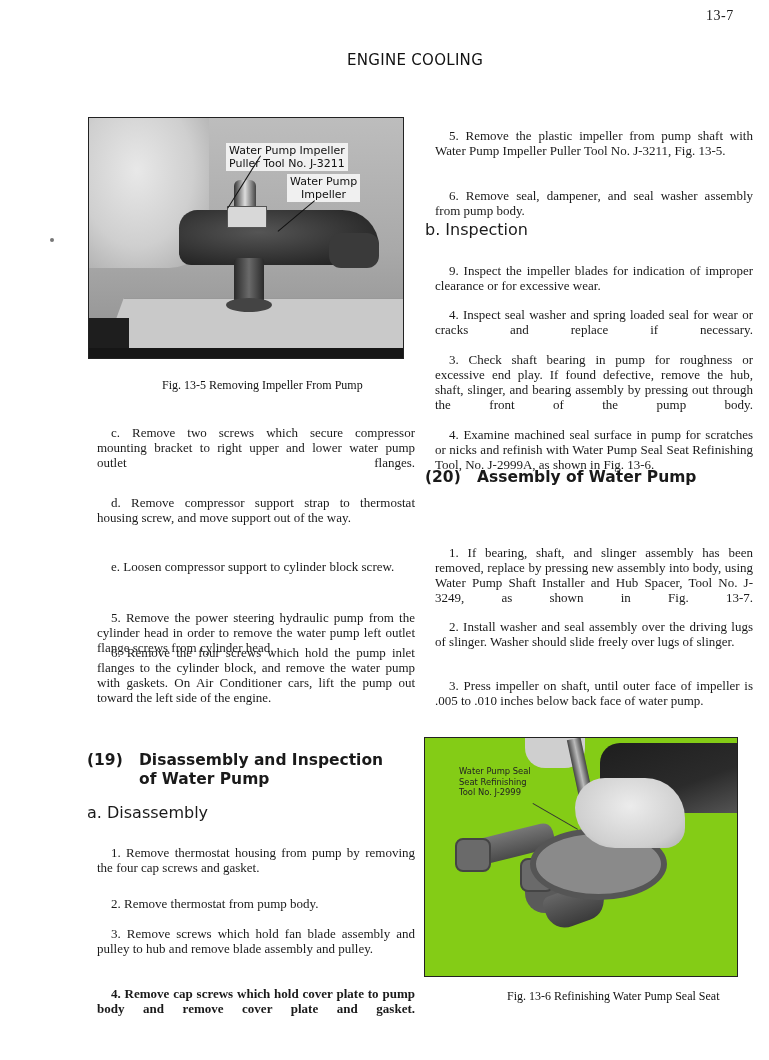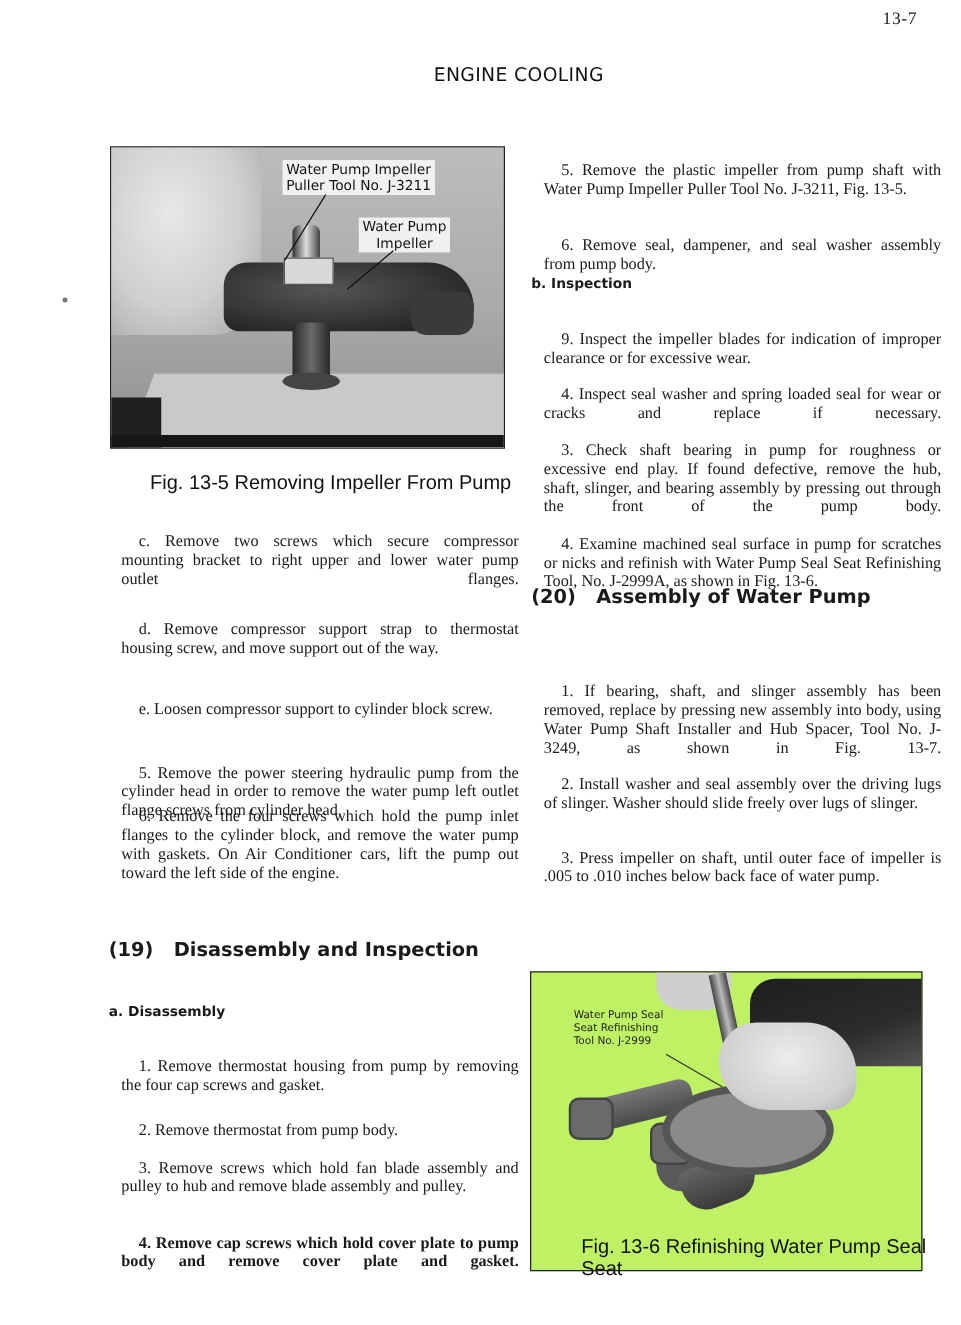--- a/index.html
+++ b/index.html
@@ -11,22 +11,22 @@
   .abs { position: absolute; }
   .page-num { left: 706px; top: 8px; font-size: 14px; letter-spacing: 0.5px; }
   .running-head {
     left: 0; width: 830px; top: 51px; text-align: center;
     font-family: "DejaVu Sans", sans-serif; font-size: 15px; letter-spacing: 0.3px; color: #111;
   }
   .speck { left: 50px; top: 238px; width: 4px; height: 4px; border-radius: 2px; background: #777; }
 
   .para { font-size: 13px; line-height: 15px; text-align: justify; text-indent: 14px; margin: 12px; }
   .para.last-justify { text-align-last: justify; }
-  .caption { font-family: Liberation Sans, sans-serif; font-size: 16px; color: #111; }
-  .subhead { font-family: "DejaVu Sans", sans-serif; font-weight: bold; font-size: 11px; }
+  .caption { font-family: Liberation Serif, serif; font-size: 12px; color: #111; margin-left: 42px; }
+  .subhead { font-family: "DejaVu Sans", sans-serif; font-weight: normal; font-size: 16px; }
   .sechead { font-family: "DejaVu Sans", sans-serif; font-weight: bold; font-size: 15.5px; line-height: 19px; }
   .sechead .num { display: inline-block; width: 52px; }
   .sechead .cont { padding-left: 52px; display: block; }
 
   
   .fig1 {
     left: 88px; top: 117px; width: 316px; height: 242px;
     border: 1px solid #222; box-sizing: border-box; overflow: hidden;
     background: linear-gradient(180deg, #bdbdbd 0%, #a9a9a9 55%, #8f8f8f 100%);
   }
@@ -64,28 +64,28 @@
   }
   .fig1 .tool-bar {
     position: absolute; left: 138px; top: 88px; width: 38px; height: 20px;
     background: #d8d8d8; border: 1px solid #555;
   }
   .fig1 .label-box {
     position: absolute; background: rgba(245,245,245,0.92);
     font-family: "DejaVu Sans", sans-serif; font-size: 11px; line-height: 13px; color: #111;
     text-align: center; padding: 1px 3px;
   }
-  .fig1 .lbl-a { left: 137px; top: 10px; }
+  .fig1 .lbl-a { left: 137px; top: 25px; }
   .fig1 .lbl-b { left: 198px; top: 56px; }
   .leader { position: absolute; height: 1px; background: #111; transform-origin: 0 0; }
 
   
   .fig2 {
     left: 424px; top: 737px; width: 314px; height: 240px;
-    border: 1.5px solid #222; box-sizing: border-box; overflow: hidden; background: #bef264; margin-top: 40px;
+    border: 1.5px solid #222; box-sizing: border-box; overflow: hidden; background: #84cc16;
   }
   .fig2 .sleeve {
     position: absolute; left: 175px; top: 5px; width: 140px; height: 70px;
     background: linear-gradient(160deg, #1e1e1e 0%, #2b2b2b 60%, #555 100%);
     border-radius: 20px 0 0 30px;
   }
   .fig2 .hand {
     position: absolute; left: 150px; top: 40px; width: 110px; height: 70px;
     background: radial-gradient(ellipse at 50% 40%, #ececec 0%, #cfcfcf 70%, #b0b0b0 100%);
     border-radius: 30px 40px 20px 40px;
@@ -163,20 +163,21 @@
 <div class="abs caption" style="left:120px; top:378px;">Fig. 13-5  Removing Impeller From Pump</div>
 
 <p class="abs para col-left last-justify" style="top:413px;">c. Remove two screws which secure compressor mounting bracket to right upper and lower water pump outlet flanges.</p>
 <p class="abs para col-left" style="top:483px;">d. Remove compressor support strap to thermostat housing screw, and move support out of the way.</p>
 <p class="abs para col-left" style="top:547px;">e. Loosen compressor support to cylinder block screw.</p>
 <p class="abs para col-left" style="top:598px;">5. Remove the power steering hydraulic pump from the cylinder head in order to remove the water pump left outlet flange screws from cylinder head.</p>
 <p class="abs para col-left" style="top:633px;">6. Remove the four screws which hold the pump inlet flanges to the cylinder block, and remove the water pump with gaskets. On Air Conditioner cars, lift the pump out toward the left side of the engine.</p>
 
 <div class="abs sechead col-left" style="top:751px; left:87px;">
   <span class="num">(19)</span><span>Disassembly and Inspection</span>
+  <span class="cont">of Water Pump</span>
 </div>
 <div class="abs subhead" style="left:87px; top:803px;">a. Disassembly</div>
 
 <p class="abs para col-left" style="top:833px;">1. Remove thermostat housing from pump by removing the four cap screws and gasket.</p>
 <p class="abs para col-left" style="top:884px;">2. Remove thermostat from pump body.</p>
 <p class="abs para col-left" style="top:914px;">3. Remove screws which hold fan blade assembly and pulley to hub and remove blade assembly and pulley.</p>
 <p class="abs para col-left last-justify" style="top:974px;font-weight:bold;">4. Remove cap screws which hold cover plate to pump body and remove cover plate and gasket.</p>
 
 <p class="abs para col-right" style="top:116px;">5. Remove the plastic impeller from pump shaft with Water Pump Impeller Puller Tool No. J-3211, Fig. 13-5.</p>
 <p class="abs para col-right" style="top:176px;">6. Remove seal, dampener, and seal washer assembly from pump body.</p>

